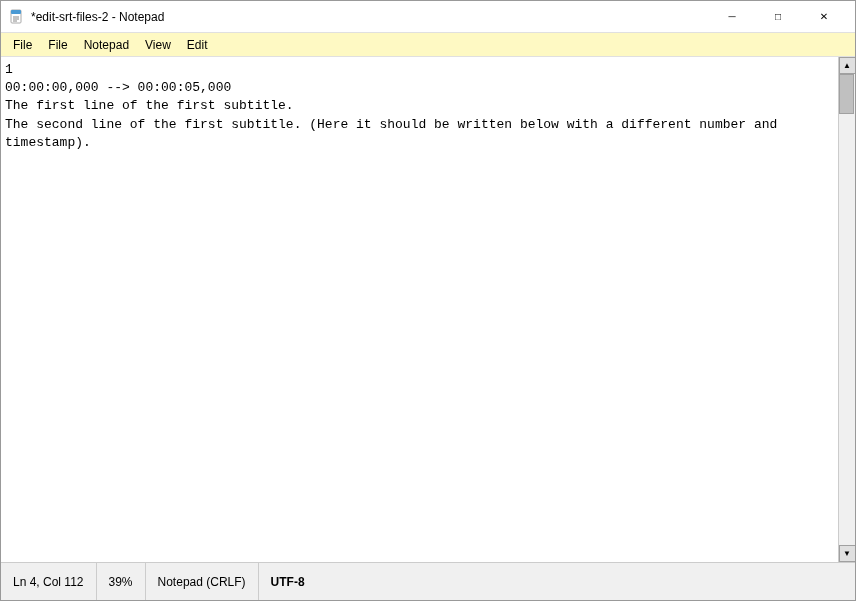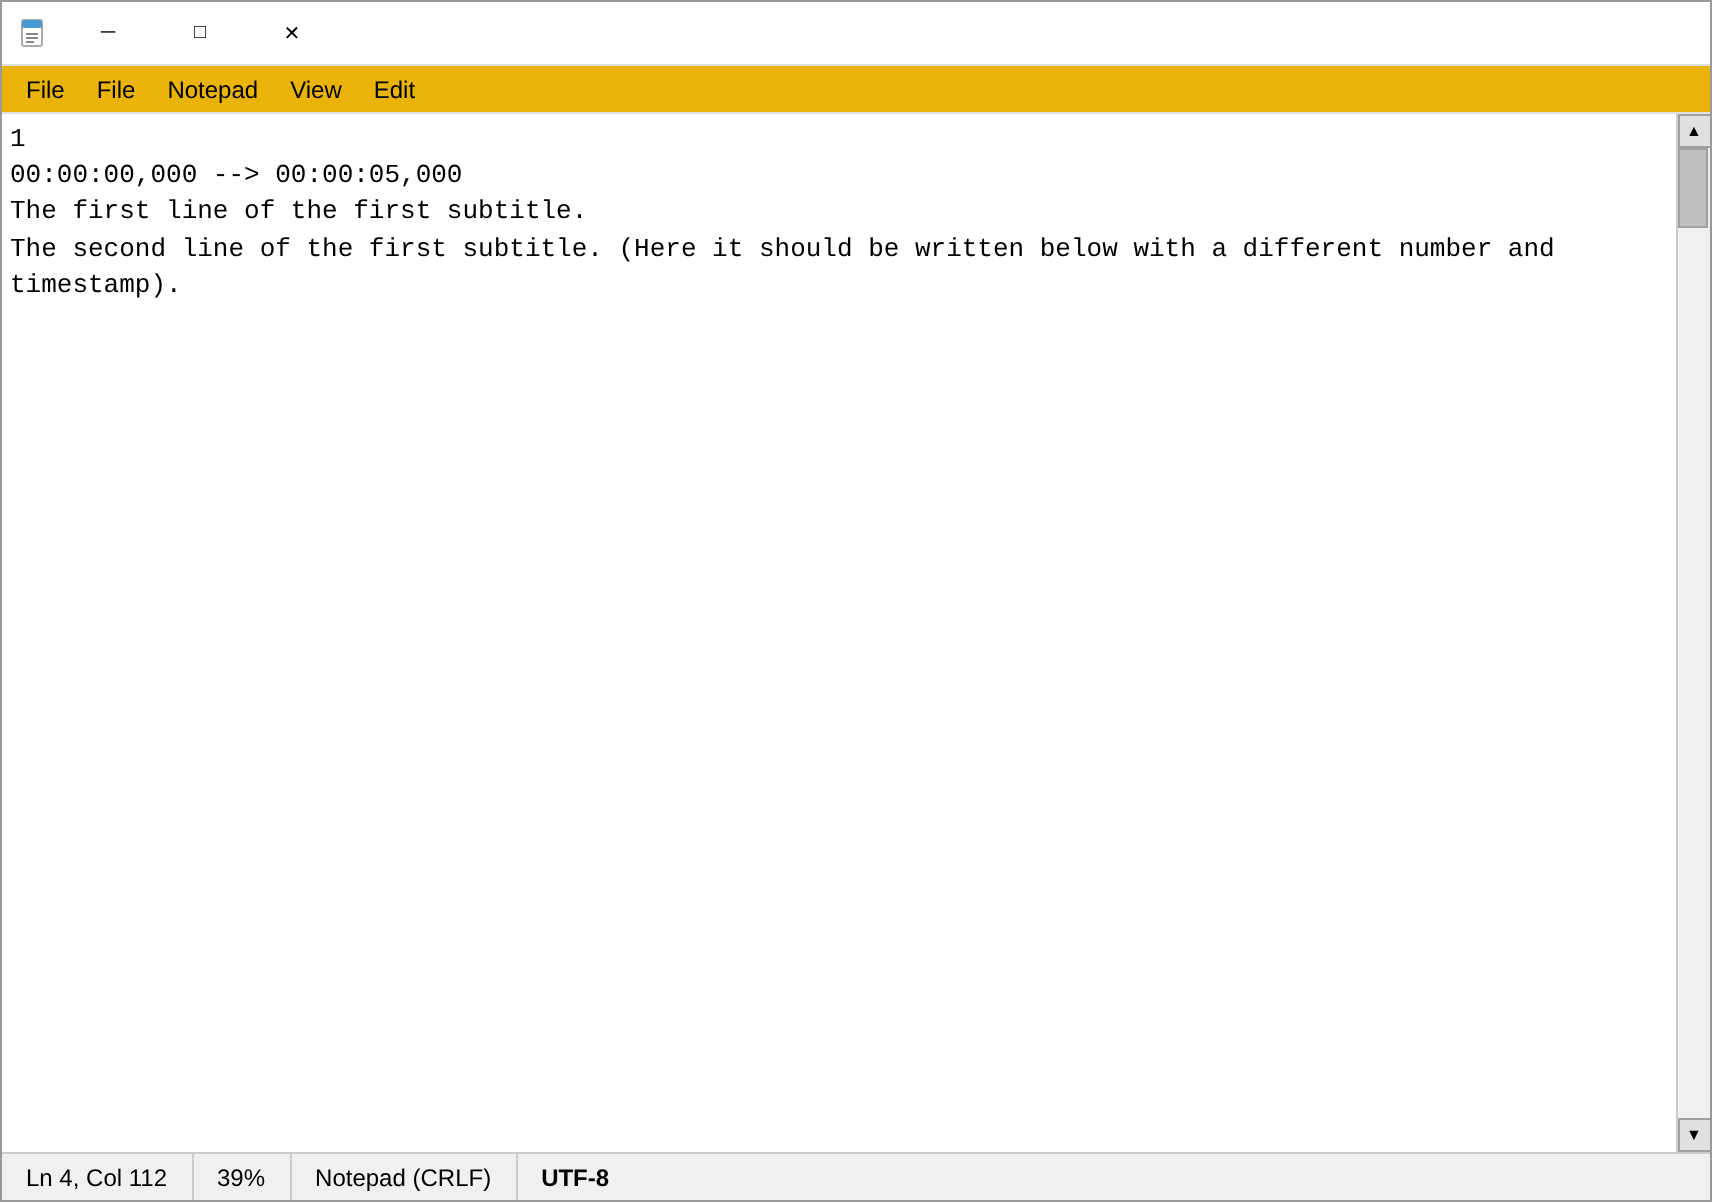--- a/index.html
+++ b/index.html
@@ -69,21 +69,21 @@
       cursor: pointer;
       display: flex;
       align-items: center;
       justify-content: center;
       font-size: 10px;
       color: #000;
     }
 
     .menu-bar {
       height: 24px;
-      background: #eab308;
+      background: #fef9c3;
       display: flex;
       align-items: center;
       padding: 0 4px;
       border-bottom: 1px solid #e0e0e0;
     }
 
     .menu-item {
       padding: 2px 8px;
       font-size: 12px;
       color: #000;
@@ -147,21 +147,21 @@
       width: 15px;
       height: 40px;
       background: #c0c0c0;
       border: 1px solid #a0a0a0;
       position: absolute;
       top: 0;
       left: 0;
     }
 
     .status-bar {
-      height: 24px;
+      height: 38px;
       background: #f0f0f0;
       border-top: 1px solid #ccc;
       display: flex;
       align-items: flex-start;
       font-size: 12px;
       color: #000;
     }
 
     .status-section {
       padding: 0 12px;
@@ -194,20 +194,21 @@
   <div class="title-bar">
     <div class="title-bar-icon">
       <svg viewBox="0 0 16 16" fill="none" xmlns="http://www.w3.org/2000/svg">
         <rect x="2" y="1" width="10" height="13" rx="1" fill="#fff" stroke="#aaa" stroke-width="1"></rect>
         <rect x="2" y="1" width="10" height="4" rx="1" fill="#4a9ad4"></rect>
         <line x1="4" y1="8" x2="10" y2="8" stroke="#888" stroke-width="1"></line>
         <line x1="4" y1="10" x2="10" y2="10" stroke="#888" stroke-width="1"></line>
         <line x1="4" y1="12" x2="8" y2="12" stroke="#888" stroke-width="1"></line>
       </svg>
     </div>
+    <span class="title-bar-text">*edit-srt-files-2 - Notepad</span>
     <div class="title-bar-controls">
       <button class="title-bar-btn">─</button>
       <button class="title-bar-btn">□</button>
       <button class="title-bar-btn close">✕</button>
     </div>
   </div>
 
   <div class="menu-bar">
     <div class="menu-item">File</div>
     <div class="menu-item">File</div>

